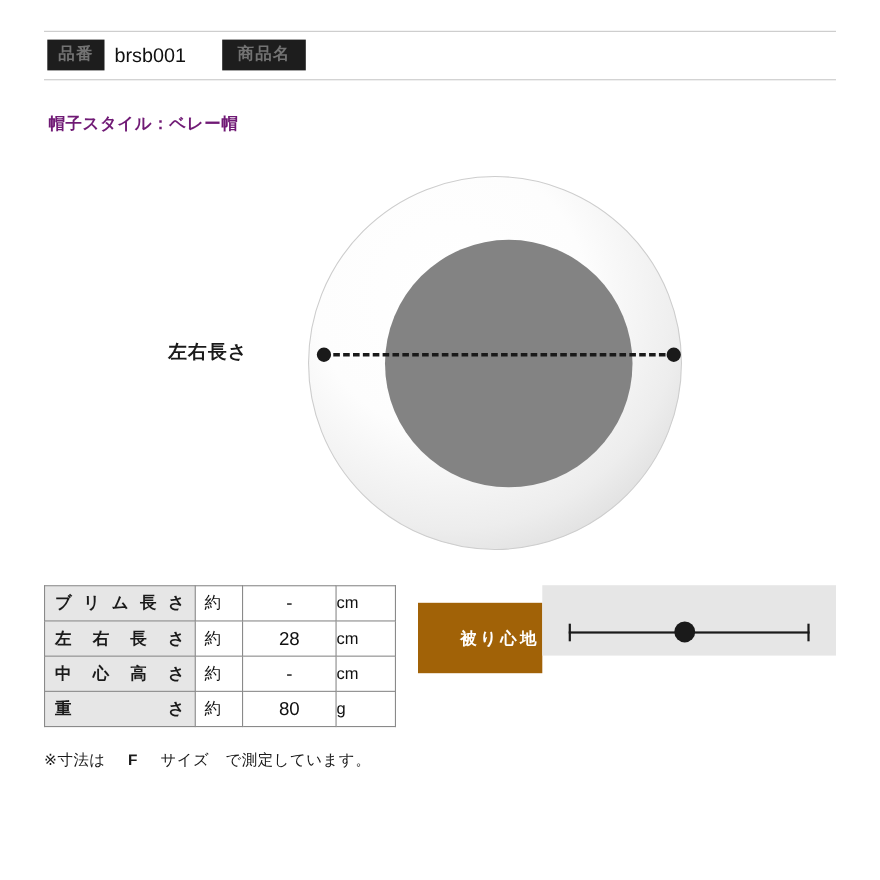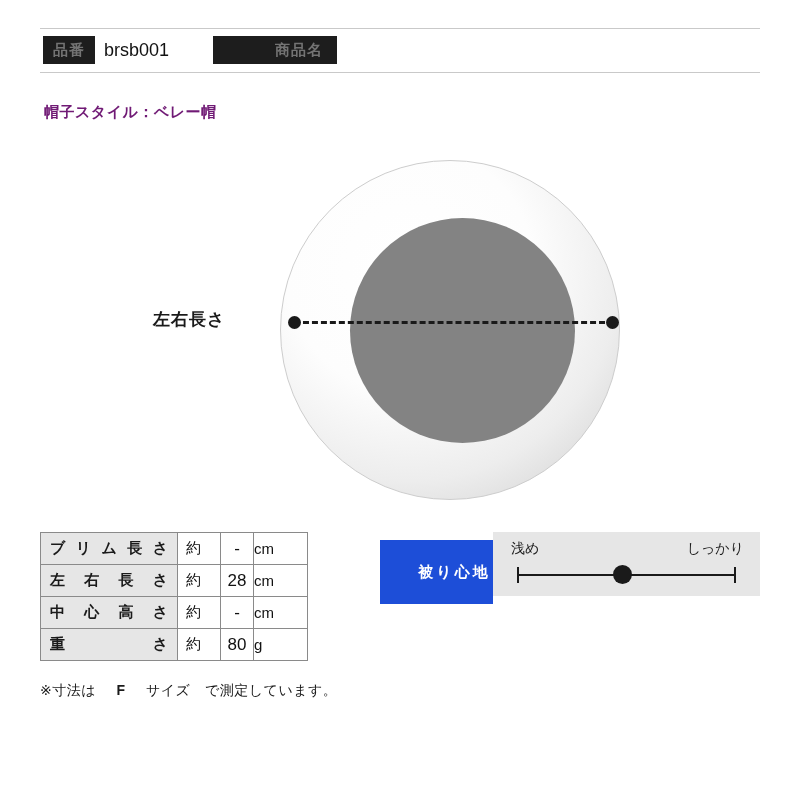--- a/index.html
+++ b/index.html
@@ -39,21 +39,21 @@
     color: #737373;
     font-size: 15px;
     font-weight: 700;
     letter-spacing: 1px;
     height: 28px;
     line-height: 28px;
     text-align: center;
     top: 36px;
   }
   .hdr-label.code { left: 43px; width: 52px; }
-  .hdr-label.name { left: 213px; width: 76px; padding-left: 48px; }
+  .hdr-label.name { left: 202px; width: 76px; }
 
   .hdr-value {
     position: absolute;
     top: 36px;
     height: 28px;
     line-height: 28px;
     font-size: 18px;
     color: #111;
   }
   .hdr-value.code { left: 104px; }
@@ -123,21 +123,21 @@
     font-weight: 700;
     letter-spacing: 1px;
     color: #1a1a1a;
   }
 
   
   .spec-table {
     position: absolute;
     left: 40px;
     top: 532px;
-    width: 268px;
+    width: 320px;
     border-collapse: collapse;
     font-size: 15px;
   }
   .spec-table td {
     border: 1px solid #8a8a8a;
     height: 31px;
     padding: 0;
     background: #ffffff;
   }
   .spec-table td.k {
@@ -185,24 +185,24 @@
   .fit-panel {
     position: absolute;
     left: 380px;
     top: 532px;
     width: 380px;
     height: 64px;
   }
   .fit-label {
     position: absolute;
     left: 0;
-    top: 8px;
+    top: 16px;
     width: 113px;
     height: 64px;
-    background: #1d4ed8;
+    background: #a16207;
     color: #ffffff;
     font-size: 15px;
     font-weight: 700;
     display: flex;
     align-items: center;
     justify-content: center;
     letter-spacing: 3px;
     box-sizing: border-box;
     padding-left: 36px;
   }
@@ -304,24 +304,20 @@
 
   <div class="note">
     <span>※寸法は</span>
     <span class="size-val">F</span>
     <span>サイズ　で測定しています。</span>
   </div>
 
   <div class="fit-panel">
     <div class="fit-label">被り心地</div>
     <div class="fit-body">
-      <div class="fit-ends">
-        <span class="l">浅め</span>
-        <span class="r">しっかり</span>
-      </div>
       <div class="fit-track"></div>
       <div class="fit-cap l"></div>
       <div class="fit-cap r"></div>
       <div class="fit-knob" id="fit-knob" style="left: 119.62px;"></div>
     </div>
   </div>
 
 </div>
 
 </body></html>

